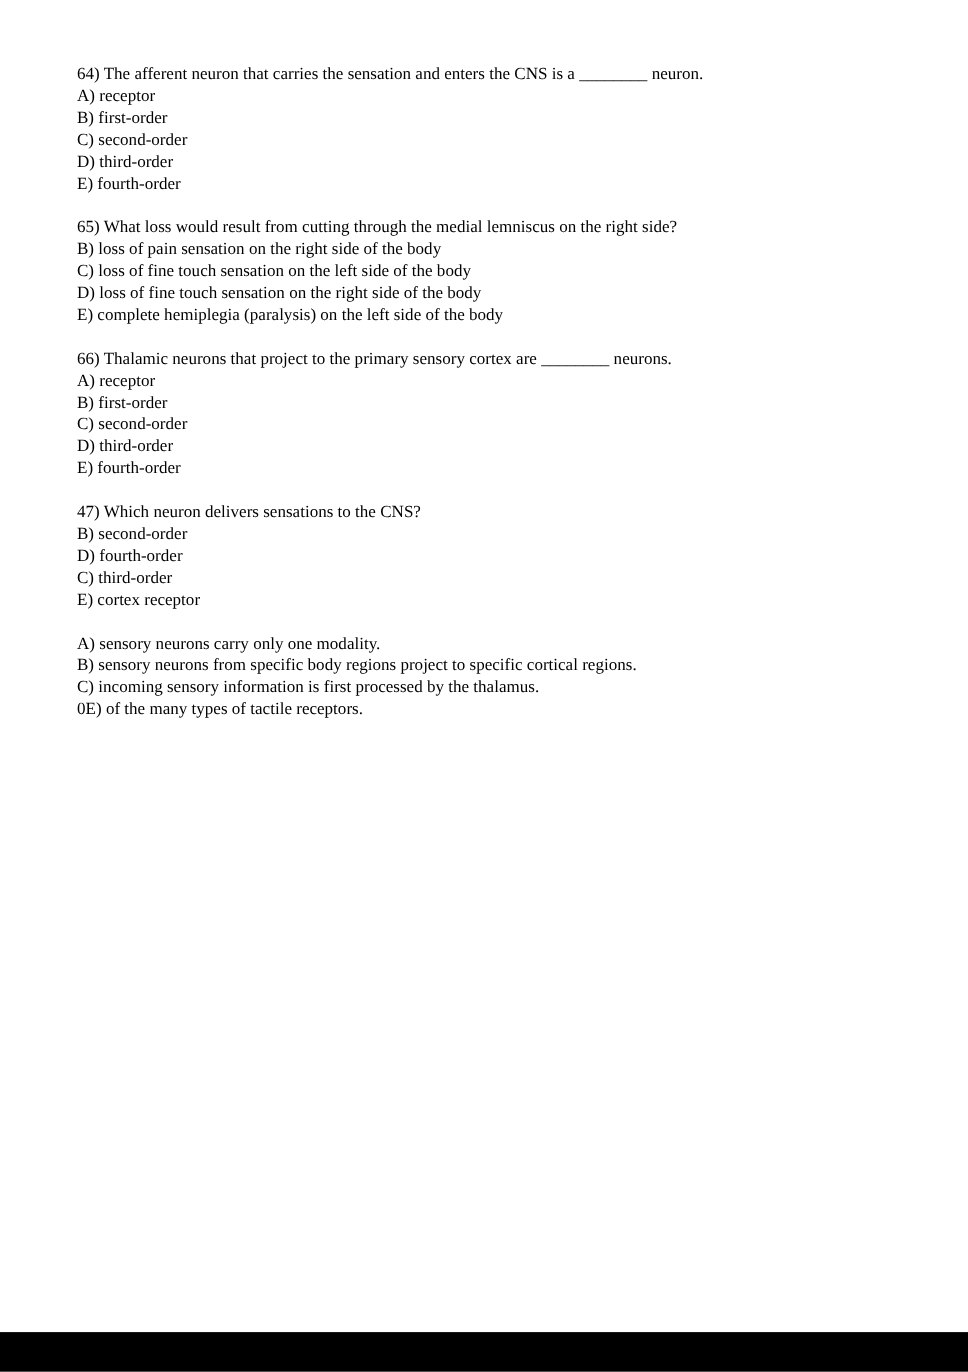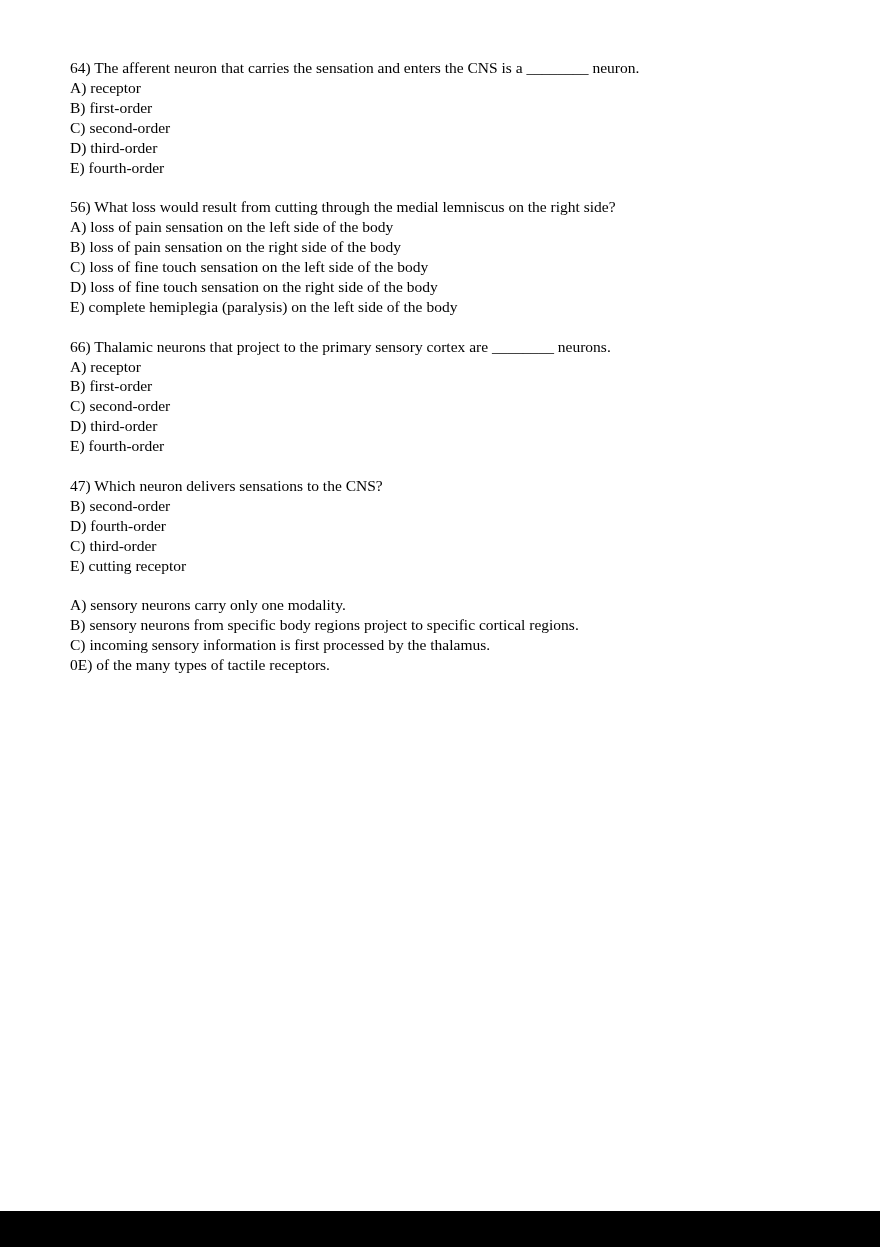--- a/index.html
+++ b/index.html
@@ -46,43 +46,42 @@
   <div class="question">
     <div class="line">64) The afferent neuron that carries the sensation and enters the CNS is a ________ neuron.</div>
     <div class="line">A) receptor</div>
     <div class="line">B) first-order</div>
     <div class="line">C) second-order</div>
     <div class="line">D) third-order</div>
     <div class="line">E) fourth-order</div>
   </div>
 
   <div class="question">
-    <div class="line">56) What loss would result from cutting through the medial lemniscus on the right side?</div>
-    <div class="line">A) loss of pain sensation on the left side of the body</div>
+    <div class="line">65) What loss would result from cutting through the medial lemniscus on the right side?</div>
     <div class="line">B) loss of pain sensation on the right side of the body</div>
     <div class="line">C) loss of fine touch sensation on the left side of the body</div>
     <div class="line">D) loss of fine touch sensation on the right side of the body</div>
     <div class="line">E) complete hemiplegia (paralysis) on the left side of the body</div>
   </div>
 
   <div class="question">
     <div class="line">66) Thalamic neurons that project to the primary sensory cortex are ________ neurons.</div>
     <div class="line">A) receptor</div>
     <div class="line">B) first-order</div>
     <div class="line">C) second-order</div>
     <div class="line">D) third-order</div>
     <div class="line">E) fourth-order</div>
   </div>
 
   <div class="question">
     <div class="line">47) Which neuron delivers sensations to the CNS?</div>
     <div class="line">B) second-order</div>
     <div class="line">D) fourth-order</div>
     <div class="line">C) third-order</div>
-    <div class="line">E) cutting receptor</div>
+    <div class="line">E) cortex receptor</div>
   </div>
 
   <div class="question">
     <div class="line">A) sensory neurons carry only one modality.</div>
     <div class="line">B) sensory neurons from specific body regions project to specific cortical regions.</div>
     <div class="line">C) incoming sensory information is first processed by the thalamus.</div>
     <div class="line">0E) of the many types of tactile receptors.</div>
   </div>
 
 </div>

